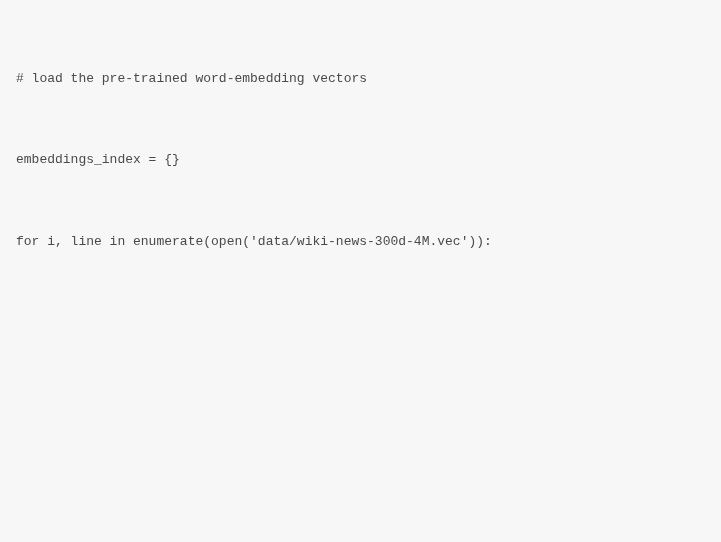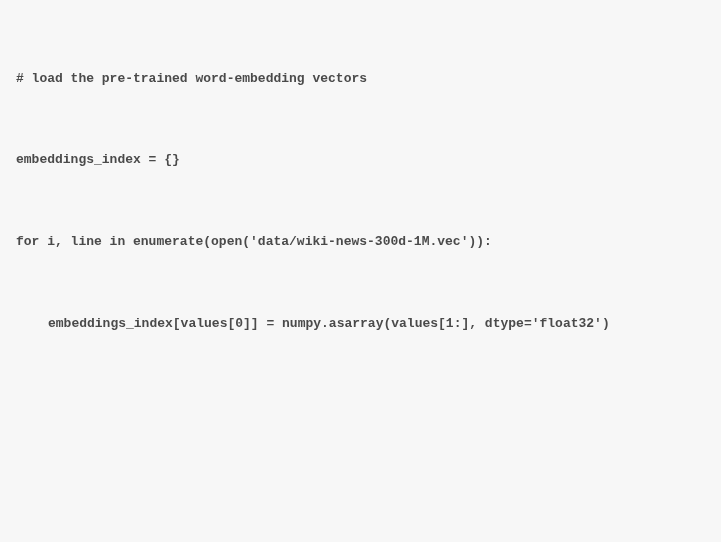--- a/index.html
+++ b/index.html
@@ -16,35 +16,33 @@
       line-height: 2.1;
       width: 721px;
       height: 542px;
       overflow: hidden;
     }
     .code-block {
       white-space: pre;
     }
     .code-line {
       display: block;
-      font-weight: bold;
     }
     .blank-line {
       height: 1.4em;
     }
     .indent-1 { padding-left: 32px; }
   </style>
 </head>
 <body>
 
 <div class="code-block">
   <span class="code-line"># load the pre-trained word-embedding vectors</span>
   <span class="code-line">embeddings_index = {}</span>
-  <span class="code-line">for i, line in enumerate(open('data/wiki-news-300d-1M.vec')):</span>
-  <span class="code-line indent-1">embeddings_index[values[0]] = numpy.asarray(values[1:], dtype='float32')</span>
+  <span class="code-line">for i, line in enumerate(open('data/wiki-news-300d-4M.vec')):</span>
   <span class="code-line blank-line"></span>
   
   
   
   
   
   
   
   
   

